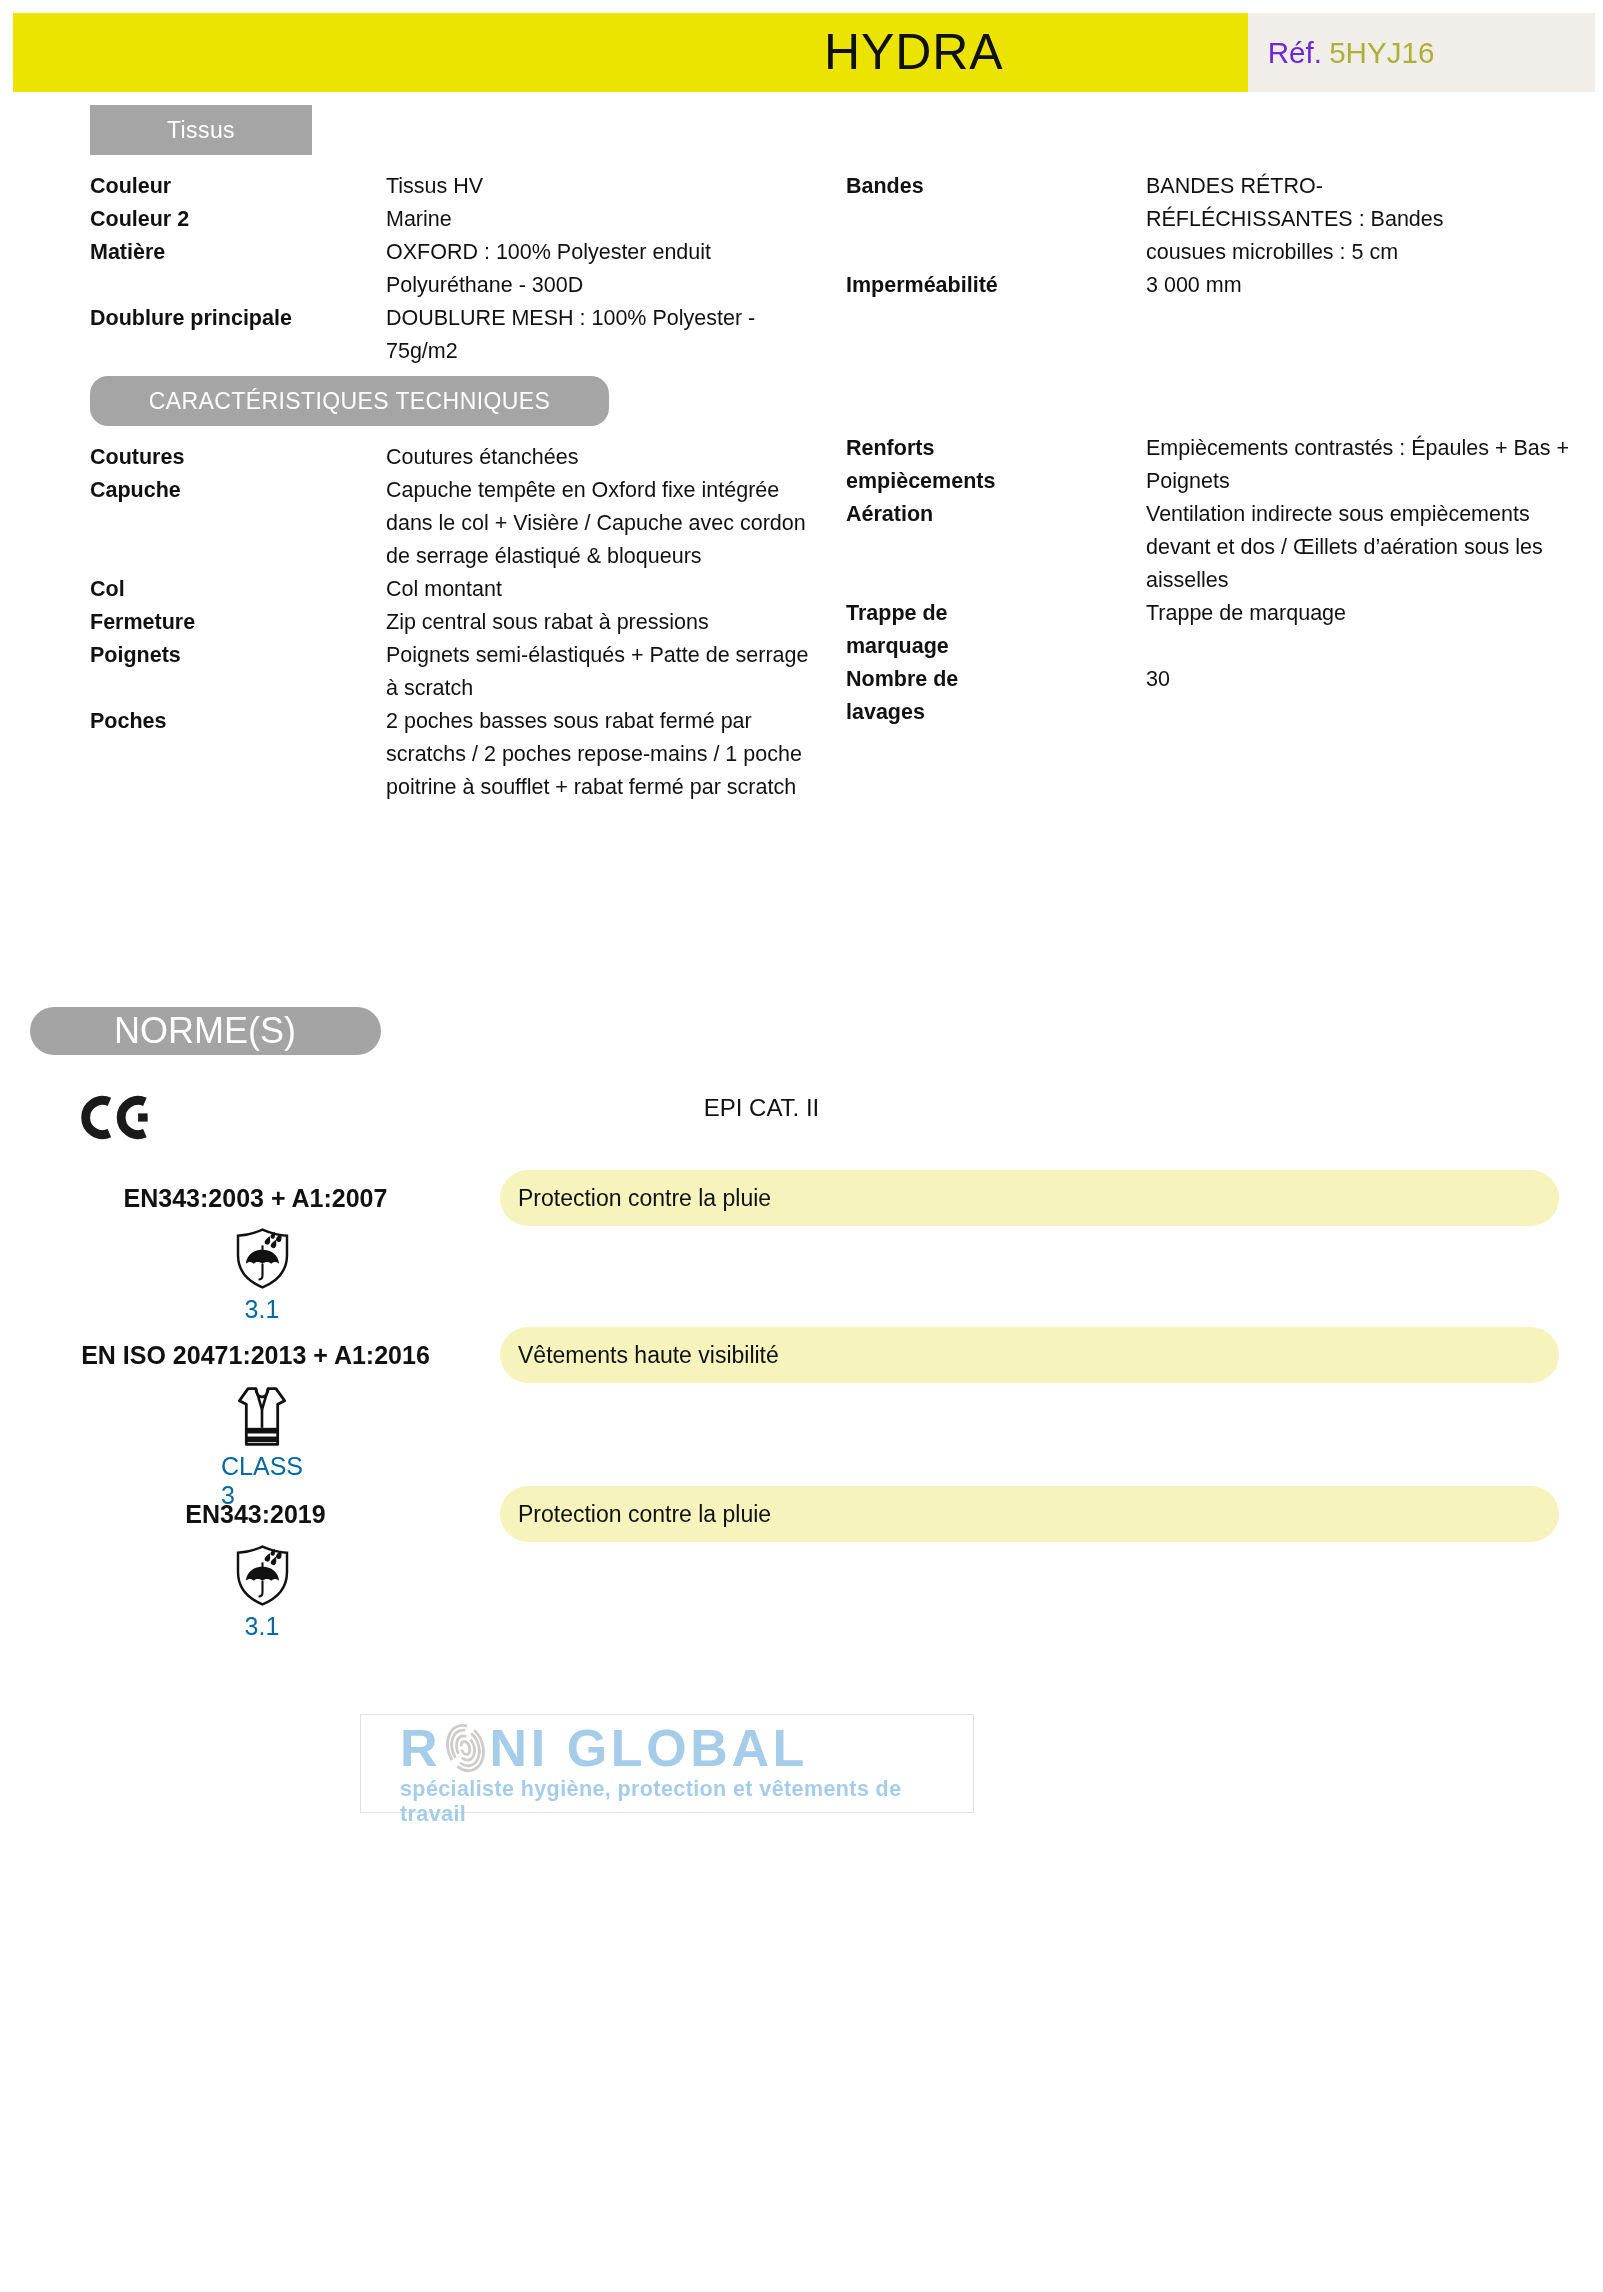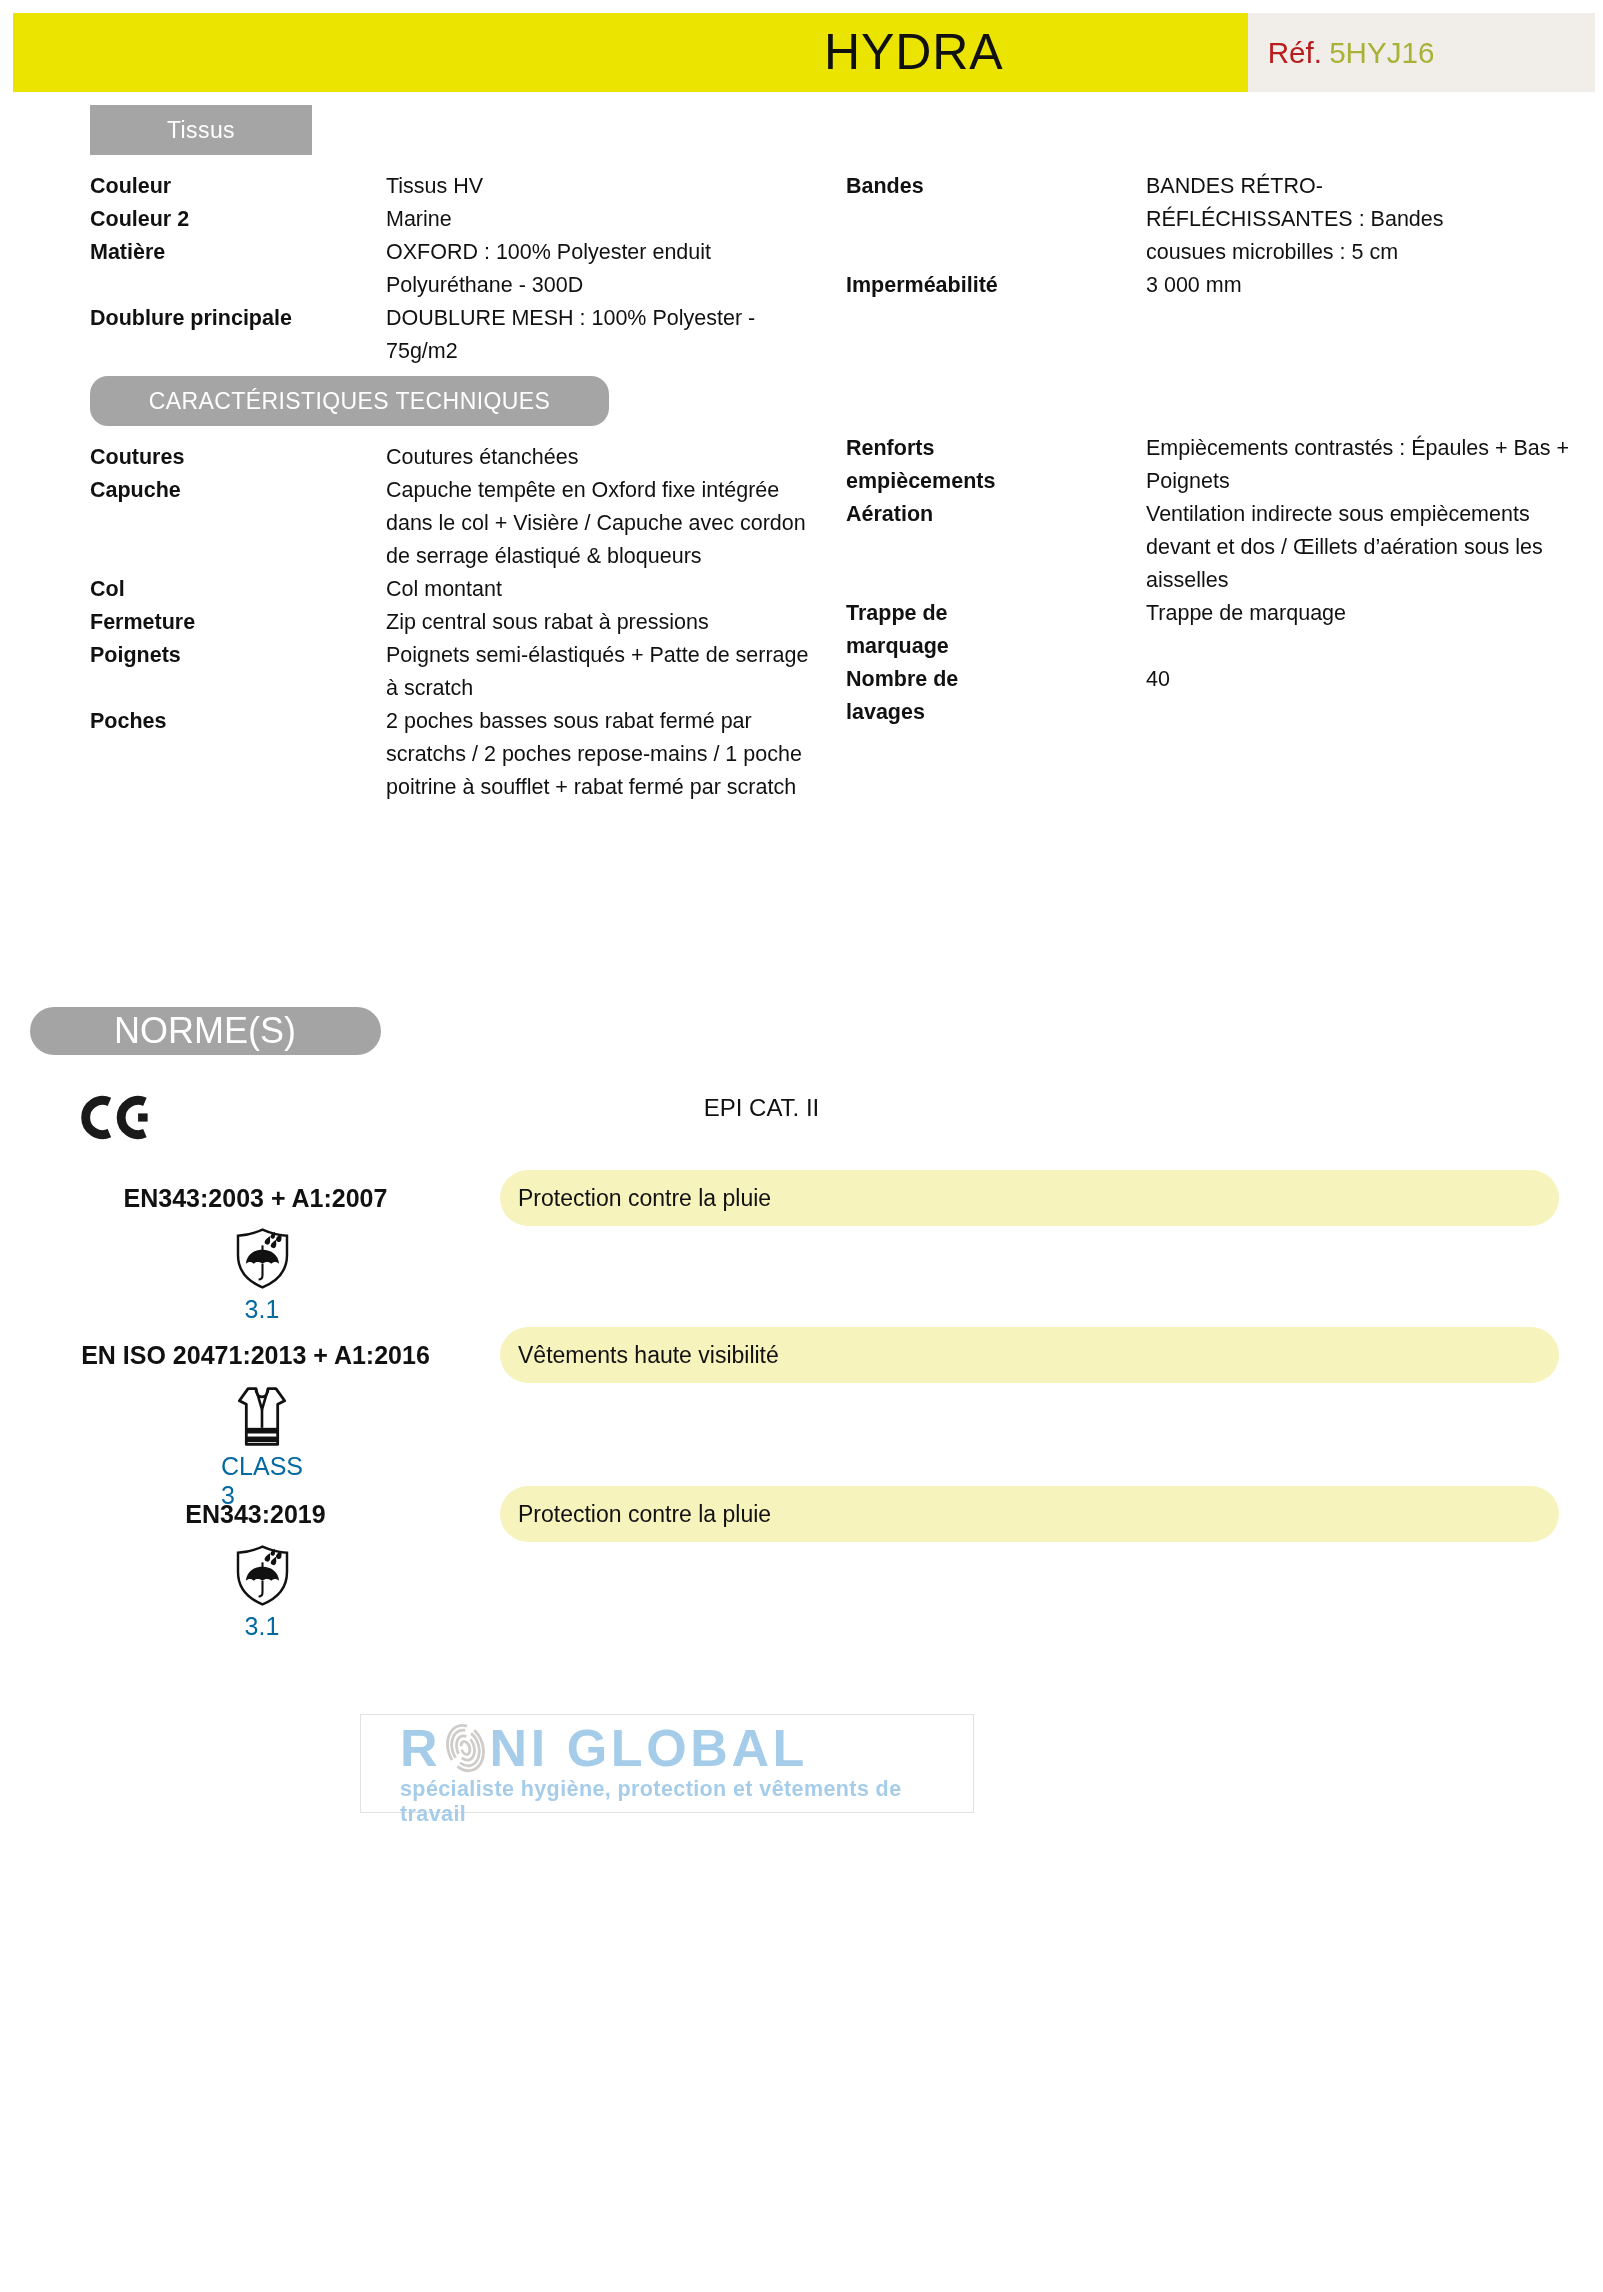--- a/index.html
+++ b/index.html
@@ -5,21 +5,21 @@
   html,body{margin:0;padding:0;background:#ffffff;}
   #page{position:relative;width:1604px;height:2293px;background:#fff;overflow:hidden;
         font-family:"Liberation Sans", sans-serif;color:#111;}
 
   
   .header-yellow{position:absolute;left:12.5px;top:13.4px;width:1236px;height:79px;background:#EAE400;}
   .header-title{position:absolute;left:824px;top:13.4px;height:79px;line-height:79px;
                 font-size:50px;color:#101010;letter-spacing:0.9px;}
   .header-ref{position:absolute;left:1248px;top:13.4px;width:347px;height:79px;background:#F1EEE9;
               display:flex;align-items:center;padding-left:19.7px;box-sizing:border-box;font-size:29.6px;}
-  .ref-label{color:#b91c1c;}
+  .ref-label{color:#6d28d9;}
   .ref-value{color:#A9B236;margin-left:7.2px;}
 
   
   .section-badge{position:absolute;background:#A5A5A5;color:#fff;display:flex;align-items:center;
                  justify-content:center;font-size:23px;letter-spacing:0.4px;}
   .badge-tissus{left:90px;top:105px;width:222px;height:50px;}
   .badge-tech{left:90px;top:376px;width:519px;height:50px;border-radius:18px;}
 
   
   .spec-col{position:absolute;font-size:21.5px;line-height:33px;}
@@ -146,21 +146,21 @@
 aisselles</div>
       </div>
     <div class="spec-row">
         <div class="lab">Trappe de
 marquage</div>
         <div class="val">Trappe de marquage</div>
       </div>
     <div class="spec-row">
         <div class="lab">Nombre de
 lavages</div>
-        <div class="val">40</div>
+        <div class="val">30</div>
       </div>
   </div>
 
   <div class="norm-pill">NORME(S)</div>
 
   <div class="ce-wrap">
     <svg width="86" height="57" viewBox="0 0 126 72" aria-hidden="true">
       <path d="M68 13 A25 25 0 1 0 68 59" fill="none" stroke="#1a1a1a" stroke-width="13"></path>
       <path d="M120 13 A25 25 0 1 0 120 59" fill="none" stroke="#1a1a1a" stroke-width="13"></path>
       <path d="M110 36 H124" fill="none" stroke="#1a1a1a" stroke-width="12"></path>

